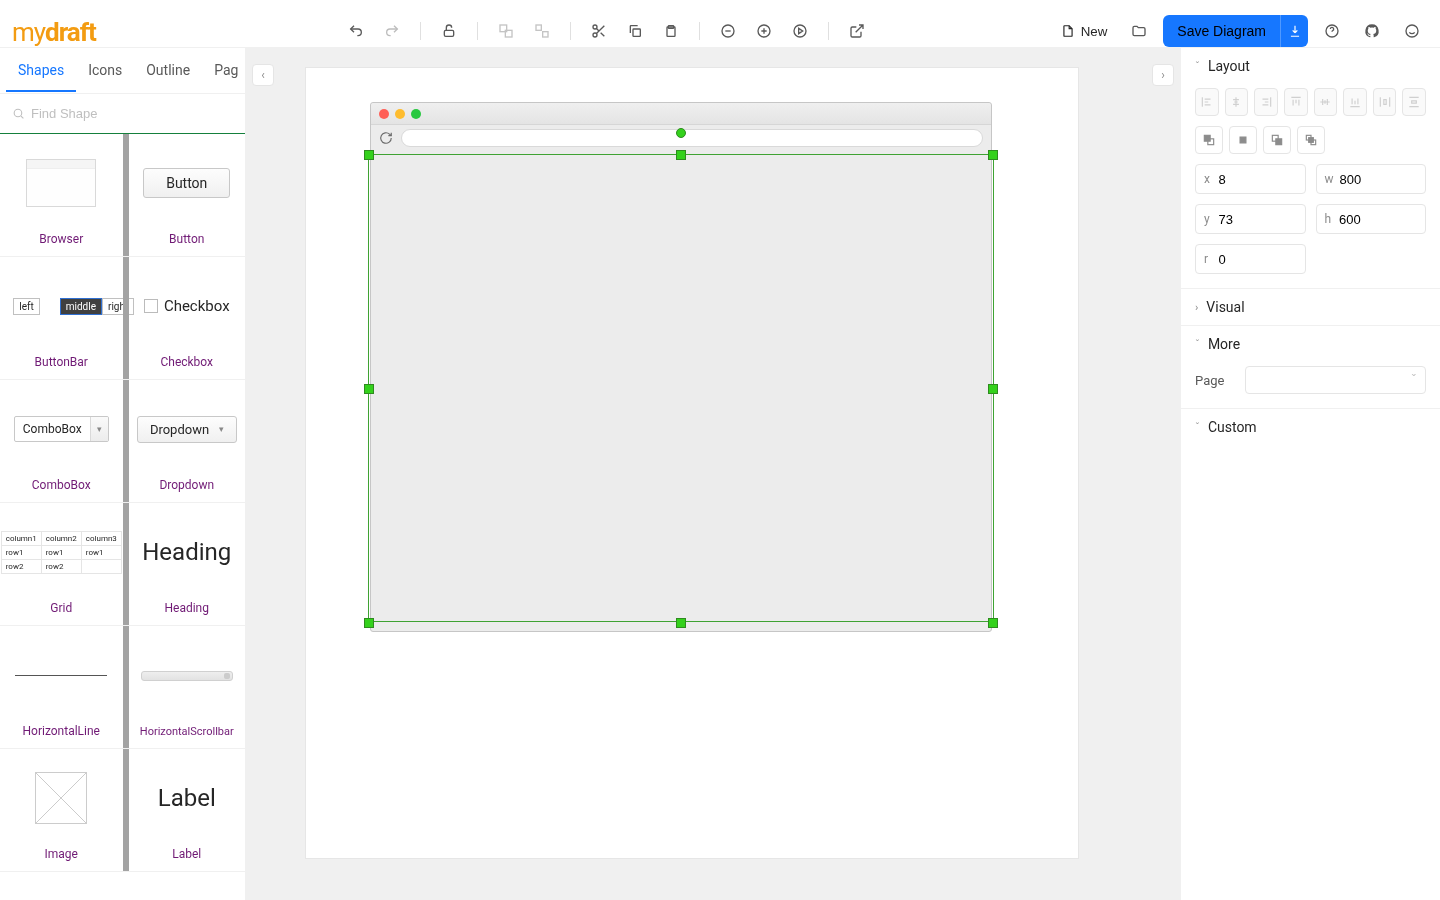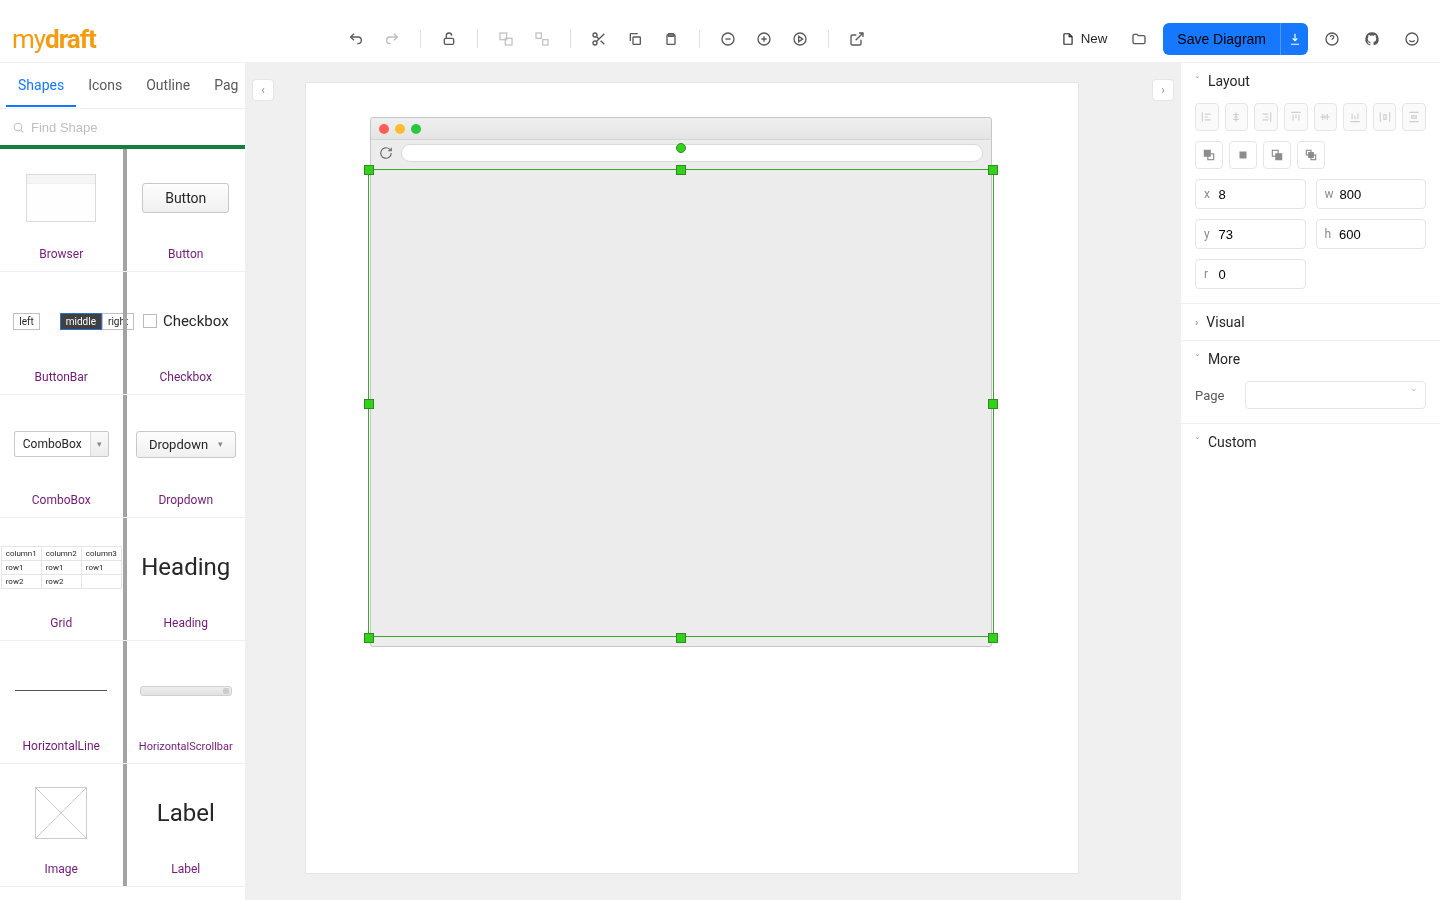--- a/index.html
+++ b/index.html
@@ -1,19 +1,19 @@
 <!DOCTYPE html>
 <html><head>
 <meta charset="utf-8">
 <style>
   * { box-sizing: border-box; margin: 0; padding: 0; }
   html, body { width: 1440px; height: 900px; font-family: -apple-system, BlinkMacSystemFont, "Segoe UI", Roboto, "Helvetica Neue", Arial, sans-serif; font-size: 14px; color: #262626; background: #fff; overflow: hidden; }
 
   
-  .topbar { height: 48px; display: flex; align-items: center; padding: 0 12px; border-bottom: 1px solid #f0f0f0; margin-top: 15px; }
+  .topbar { height: 48px; display: flex; align-items: flex-end; padding: 0 12px; border-bottom: 1px solid #f0f0f0; }
   .logo { font-size: 26px; font-weight: 600; color: #f39c12; padding: 0 4px 0 0; letter-spacing: -1px; }
   .logo .my { color: #f39c12; font-weight: 400; }
   .logo .draft { color: #f39c12; font-weight: 700; }
   .tb-spacer { flex: 0 0 220px; }
   .tb-center { flex: 1; display: flex; align-items: center; gap: 4px; justify-content: flex-start; padding-left: 20px; }
   .tb-right { display: flex; align-items: center; gap: 8px; }
   .tb-btn { width: 32px; height: 32px; border: none; background: transparent; border-radius: 4px; cursor: pointer; display: inline-flex; align-items: center; justify-content: center; color: #595959; }
   .tb-btn svg { width: 16px; height: 16px; }
   .tb-sep { width: 1px; height: 18px; background: #e0e0e0; margin: 0 8px; }
   .tb-textbtn { display: inline-flex; align-items: center; gap: 6px; height: 32px; padding: 0 8px; border: none; background: transparent; border-radius: 4px; cursor: pointer; color: #262626; }
@@ -27,29 +27,29 @@
   .canvas-wrap { flex: 1; position: relative; background: #f0f0f0; }
   .right { width: 260px; border-left: 1px solid #f0f0f0; background: #fff; overflow: auto; }
 
   
   .tabs { display: flex; align-items: center; height: 46px; border-bottom: 1px solid #f0f0f0; padding: 0 6px; gap: 0; }
   .tab { padding: 12px 12px; font-size: 14px; color: #595959; cursor: pointer; border-bottom: 2px solid transparent; }
   .tab.active { color: #1677ff; border-bottom: 2px solid #1677ff; }
   .tabs-more { margin-left: auto; padding: 0 6px; color: #8c8c8c; cursor: pointer; letter-spacing:2px;}
 
   
-  .search { height: 40px; border-bottom: 4px solid #15803d; display: flex; align-items: center; padding: 0 12px; gap: 6px; color: #bfbfbf; }
+  .search { height: 40px; border-bottom: 1px solid #15803d; display: flex; align-items: center; padding: 0 12px; gap: 6px; color: #bfbfbf; }
   .search input { border: none; outline: none; flex: 1; font-size: 13px; color: #595959; }
   .search input::placeholder { color: #bfbfbf; }
 
   
   .shape-grid { flex: 1; overflow: auto; }
   .shape-row { display: flex; border-bottom: 1px solid #f0f0f0; }
   .shape-cell { width: 50%; height: 122px; display: flex; flex-direction: column; align-items: center; justify-content: flex-end; padding: 8px 6px 10px 6px; gap: 8px; cursor: pointer; }
-  .shape-cell + .shape-cell { border-left: 4px solid #a3a3a3; }
+  .shape-cell + .shape-cell { border-left: 6px solid #a3a3a3; }
   .shape-preview { flex: 1; display: flex; align-items: center; justify-content: center; width: 100%; }
   .shape-label { font-size: 12px; color: #701a75; }
 
   
   .pv-browser { width: 70px; height: 48px; border: 1px solid #d9d9d9; background: #fefefe; position: relative; }
   .pv-browser::before { content:''; position:absolute; top:0; left:0; right:0; height:8px; background:#f5f5f5; border-bottom:1px solid #eee; }
   .pv-button { padding: 6px 22px; background: linear-gradient(#fdfdfd,#f0f0f0); border:1px solid #c8c8c8; border-radius:3px; font-size:14px; }
   .pv-buttonbar { display:flex; font-size:10px;padding-left:25px; }
   .pv-bb-seg { border:1px solid #c0c0c0; padding:2px 5px; background:#fff; }
   .pv-bb-seg.mid { background:#404040; color:#fff; border-color:#2f6fd1;margin-left:20px; }

